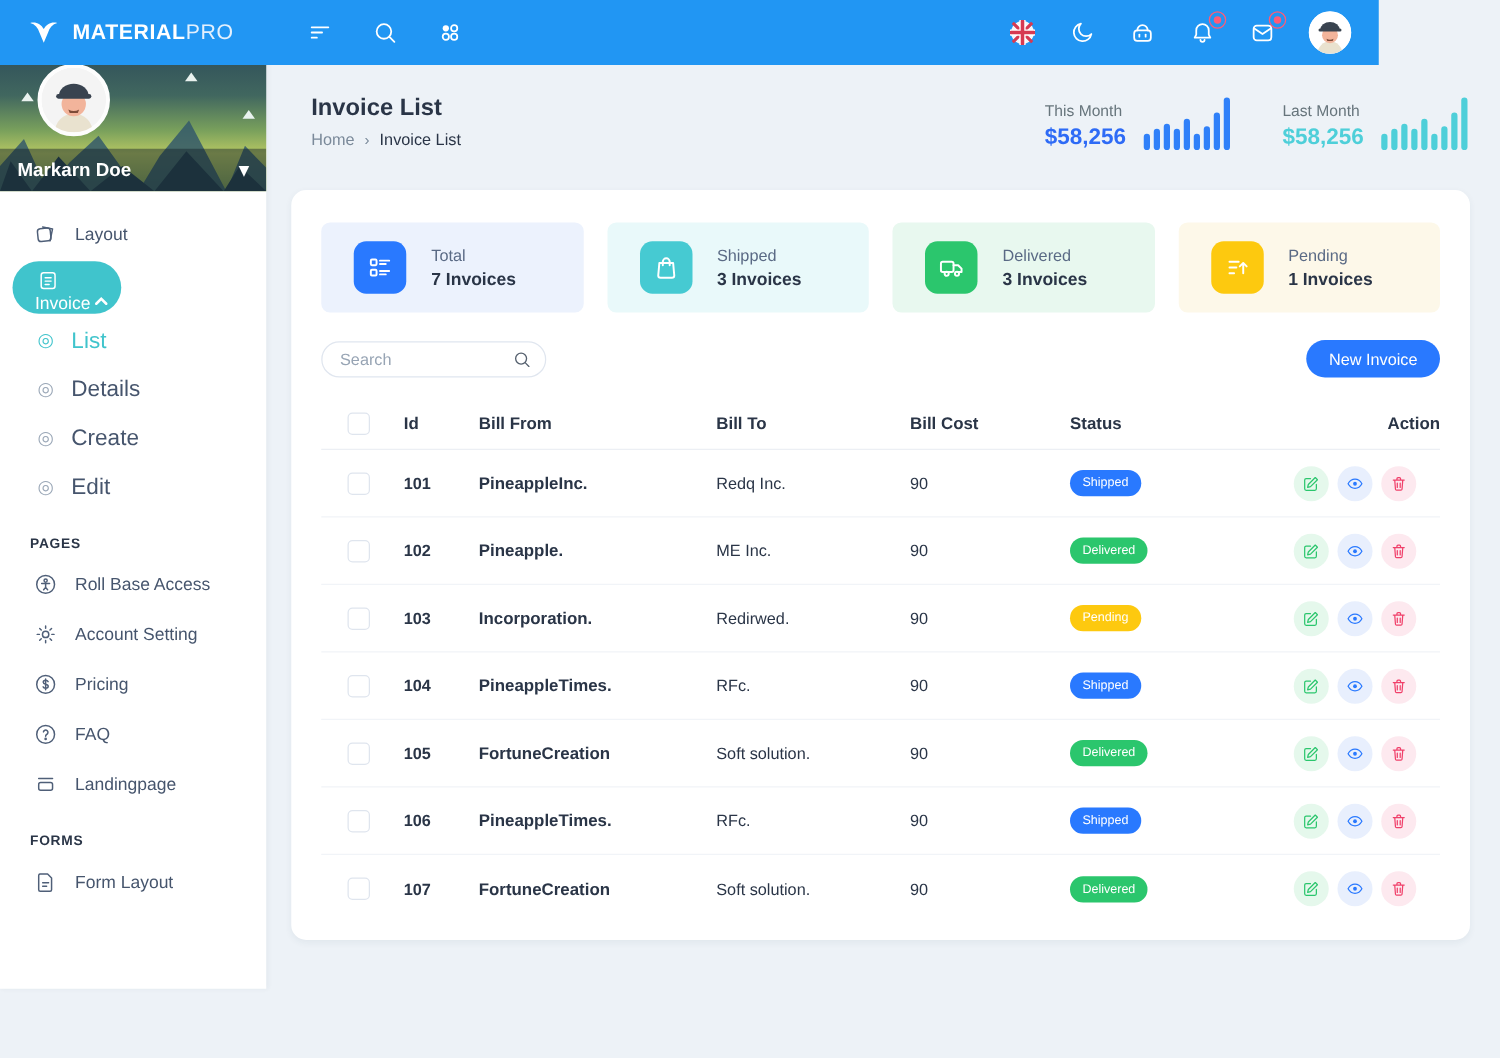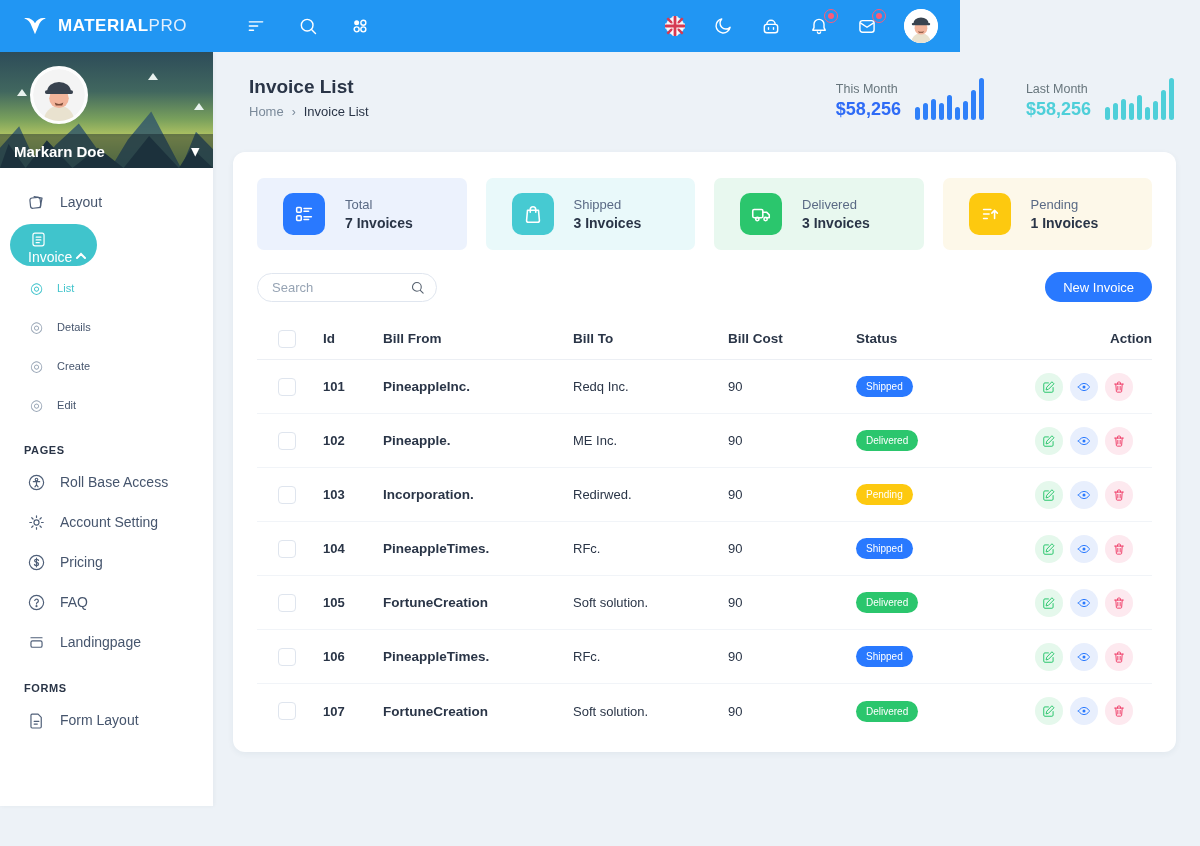--- a/index.html
+++ b/index.html
@@ -1,34 +1,34 @@
 <!DOCTYPE html>
 <html><head>
 <meta charset="utf-8">
 <style>
   * { margin:0; padding:0; box-sizing:border-box; }
   html,body { width:1200px; height:846px; overflow:hidden; font-family:"Liberation Sans",sans-serif; background:#edf2f7; }
 
   
-  .navbar { position:absolute; top:0; left:0; width:960px; height:52px; background:#2196f3; display:flex; align-items:center; z-index:30; }
+  .navbar { position:absolute; top:0; left:0; width:1103px; height:52px; background:#2196f3; display:flex; align-items:center; z-index:30; }
   .brand { width:213px; display:flex; align-items:center; gap:10px; padding-left:22px; }
   .brand svg { width:26px; height:26px; }
   .brand-name { font-size:17px; letter-spacing:.5px; color:#fff; font-weight:700; }
   .brand-name .lite { font-weight:400; color:#e3f0fd; }
   .nav-left { display:flex; align-items:center; gap:30px; margin-left:32px; }
   .nav-right { margin-left:auto; display:flex; align-items:center; gap:26px; padding-right:22px; }
   .nav-ic { position:relative; width:22px; height:22px; display:flex; align-items:center; justify-content:center; color:#fff; cursor:pointer; }
   .nav-ic svg { width:20px; height:20px; stroke:currentColor; fill:none; stroke-width:1.7; stroke-linecap:round; stroke-linejoin:round; }
   .nav-badge { position:absolute; top:-6px; right:-8px; width:14px; height:14px; border:1.6px solid #ff5b77; border-radius:50%; display:flex; align-items:center; justify-content:center; }
   .nav-badge i { width:6px; height:6px; background:#ff5b77; border-radius:50%; }
   .nav-avatar { width:34px; height:34px; border-radius:50%; overflow:hidden; background:#fff; cursor:pointer; }
   .flag { width:22px; height:22px; border-radius:50%; overflow:hidden; }
 
   
-  .sidebar { position:absolute; top:52px; left:0; width:213px; height:754px; background:#fff; z-index:20; box-shadow:1px 0 4px rgba(30,50,80,.05); }
+  .sidebar { position:absolute; top:37px; left:0; width:213px; height:754px; background:#fff; z-index:20; box-shadow:1px 0 4px rgba(30,50,80,.05); }
   .profile { position:relative; height:116px; overflow:hidden;
     background:linear-gradient(180deg,#2d4c59 0%,#41675f 34%,#79a05c 58%,#b6c763 74%,#7fa058 100%); }
   .mt { position:absolute; bottom:0; left:0; width:100%; }
   .mt-back { height:58%; background:#34596a; opacity:.85;
     clip-path:polygon(0 100%,0 70%,9% 38%,18% 100%,26% 66%,37% 34%,52% 100%,60% 58%,71% 16%,85% 100%,92% 46%,100% 72%,100% 100%); }
   .mt-front { height:46%; background:#27434f;
     clip-path:polygon(0 100%,4% 55%,12% 100%,22% 48%,34% 100%,46% 62%,58% 100%,70% 40%,84% 100%,90% 62%,100% 100%); }
   .snow { position:absolute; bottom:0; left:0; width:100%; height:100%; }
   .cap { position:absolute; width:0; height:0; border-left:5px solid transparent; border-right:5px solid transparent; border-bottom:7px solid #e9f2ef; }
   .profile-avatar { position:absolute; top:14px; left:30px; width:58px; height:58px; border-radius:50%; background:#fff; border:3px solid #fdfdfd; overflow:hidden; cursor:pointer; }
@@ -40,21 +40,21 @@
   .m-item { height:40px; display:flex; align-items:center; gap:14px; padding:0 16px 0 26px; cursor:pointer; }
   .m-item .ic { width:20px; height:20px; color:#4f5f78; flex:none; display:flex; align-items:center; justify-content:center; }
   .m-item .ic svg { width:19px; height:19px; stroke:currentColor; fill:none; stroke-width:1.5; stroke-linecap:round; stroke-linejoin:round; }
   .m-item .lbl { font-size:14px; color:#46556d; }
   .m-item.pill { background:#40c4cc; border-radius:24px; margin:2px 10px; height:42px; padding-left:18px; }
   .m-item.pill .ic, .m-item.pill .lbl { color:#fff; }
   .m-item.pill .chev { margin-left:auto; color:#fff; }
   .chev svg { width:12px; height:12px; stroke:currentColor; fill:none; stroke-width:2; stroke-linecap:round; }
   .sub-item { height:39px; display:flex; align-items:center; gap:14px; padding-left:30px; cursor:pointer; }
   .sub-item .dot { font-size:15px; color:#9aa7b7; line-height:1; }
-  .sub-item .lbl { font-size:11px; color:#46556d; }
+  .sub-item .lbl { font-size:18px; color:#46556d; }
   .sub-item.active .dot, .sub-item.active .lbl { color:#40c4cc; }
   .section-label { margin:20px 0 6px; padding-left:24px; font-size:11px; font-weight:700; letter-spacing:.6px; color:#2a3547; }
   .m-item .chev-r { margin-left:auto; color:#6a7890; }
 
   
   .main { position:absolute; top:52px; left:213px; width:987px; height:794px; }
   .page-head { display:flex; align-items:flex-start; padding:24px 24px 0 36px; }
   .page-title { font-size:19px; font-weight:700; color:#2a3547; }
   .breadcrumb { margin-top:6px; font-size:13px; display:flex; align-items:center; gap:8px; }
   .bc-home { color:#7b8a9a; cursor:pointer; }

